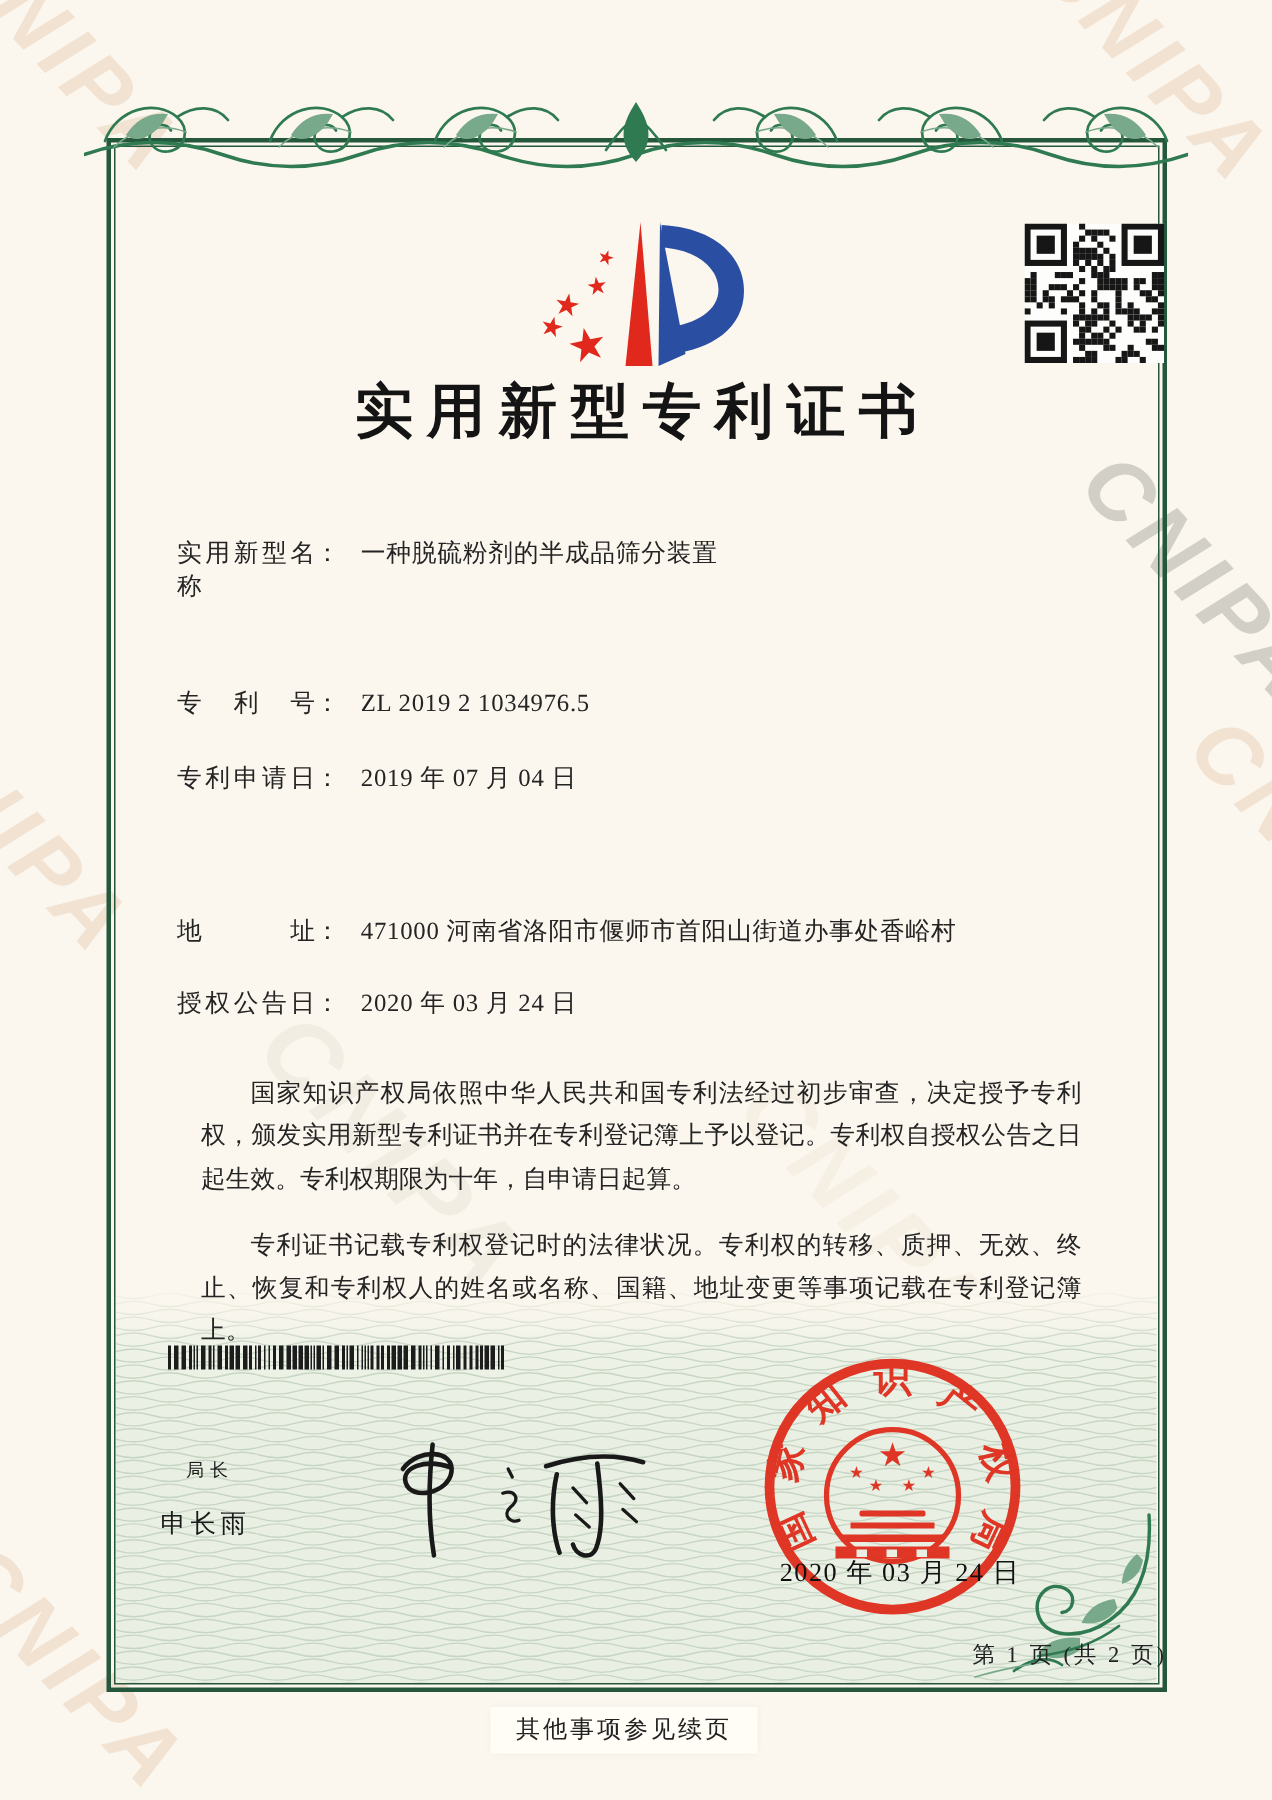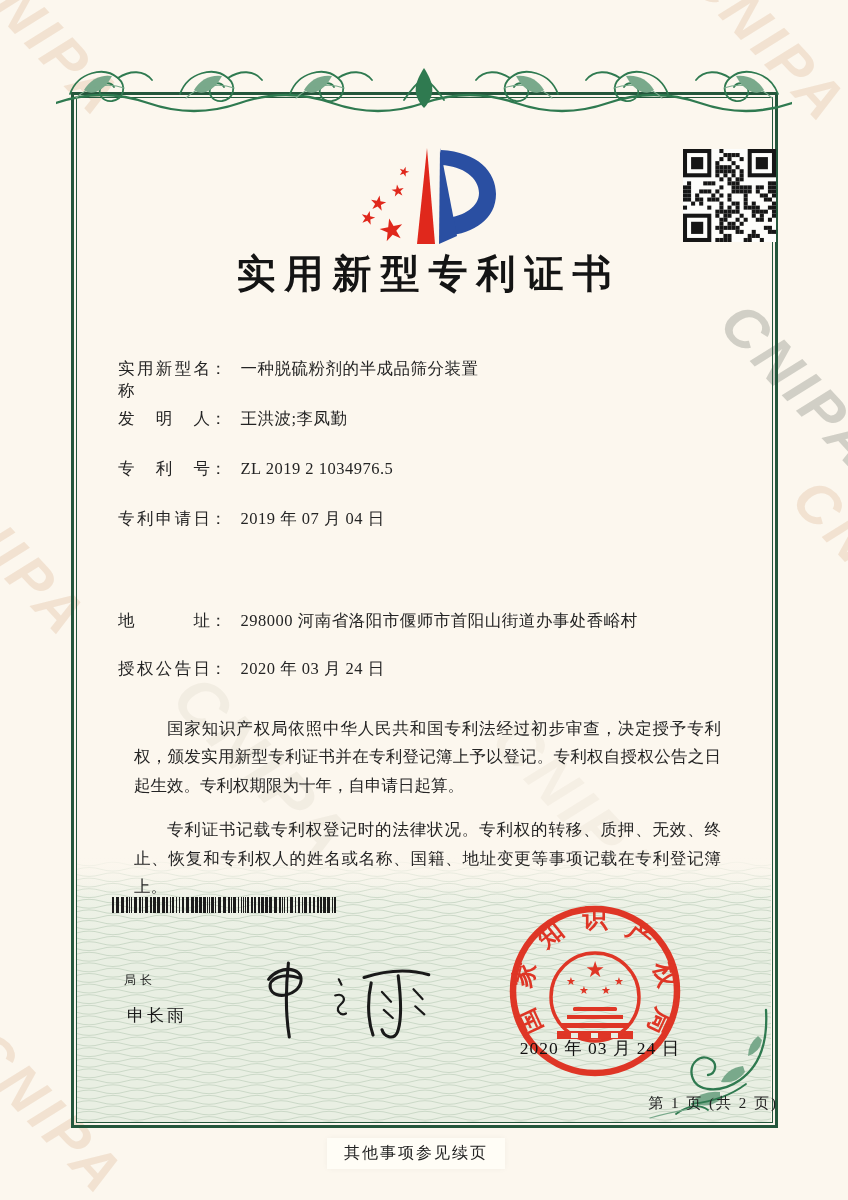--- a/index.html
+++ b/index.html
@@ -56,21 +56,21 @@
   .field-right{position:absolute;left:337px;top:0;}
 
   .paras{position:absolute;left:118px;top:699px;width:619px;font-size:16.5px;line-height:1.72;
       color:var(--ink);z-index:6;text-align:justify;}
   .paras p{margin:16px;text-indent:2em;}
 
   
   .barcode{position:absolute;left:112px;top:897px;width:230px;height:16px;font-size:0;z-index:6;}
   .bar{display:inline-block;height:100%;background:#1c1c1c;}
   .signer-title{position:absolute;left:124px;top:972px;font-size:12px;letter-spacing:4px;color:#1a1a1a;z-index:6;}
-  .signer-name{position:absolute;left:127px;top:1004px;font-size:17px;letter-spacing:3px;color:#1a1a1a;z-index:6;}
+  .signer-name{position:absolute;left:107px;top:1004px;font-size:17px;letter-spacing:3px;color:#1a1a1a;z-index:6;}
   .signature{position:absolute;left:256px;top:948px;z-index:6;}
   .sig{fill:none;stroke:#191919;stroke-width:3.4;stroke-linecap:round;stroke-linejoin:round;}
   .sig-thin{fill:none;stroke:#191919;stroke-width:2.4;stroke-linecap:round;}
 
   .seal{position:absolute;left:505px;top:901px;z-index:7;opacity:.94;}
   .seal-line{fill:none;stroke:var(--seal_red);}
   .seal-fill{fill:var(--seal_red);}
   .seal-char{fill:var(--seal_red);font-size:25px;font-weight:bold;font-family:"Liberation Serif",serif;}
   .seal-star{fill:var(--seal_red);font-family:"DejaVu Sans",sans-serif;}
   .seal-date{position:absolute;left:505px;top:1036px;width:190px;text-align:center;font-size:17.5px;
@@ -367,31 +367,28 @@
       <rect x="60.652173913043484" y="88.95652173913044" width="4.043478260869565" height="4.043478260869565" fill="#161616"></rect>
       <rect x="64.69565217391305" y="88.95652173913044" width="4.043478260869565" height="4.043478260869565" fill="#161616"></rect>
       <rect x="76.82608695652175" y="88.95652173913044" width="4.043478260869565" height="4.043478260869565" fill="#161616"></rect>
     </svg>
 
   <div class="title">实用新型专利证书</div>
 
   <div class="field" style="top:358px">
     <span class="flabel">实用新型名称</span><span class="fcolon">：</span><span class="fvalue">一种脱硫粉剂的半成品筛分装置</span>
   </div>
-  <div class="field" style="top:408px">
-    <span class="flabel">发明人</span><span class="fcolon">：</span><span class="fvalue">王洪波;李凤勤</span>
-  </div>
   <div class="field" style="top:458px">
     <span class="flabel">专利号</span><span class="fcolon">：</span><span class="fvalue">ZL 2019 2 1034976.5</span>
   </div>
   <div class="field" style="top:508px">
     <span class="flabel">专利申请日</span><span class="fcolon">：</span><span class="fvalue">2019 年 07 月 04 日</span>
   </div>
   <div class="field" style="top:610px">
-    <span class="flabel">地址</span><span class="fcolon">：</span><span class="fvalue">298000 河南省洛阳市偃师市首阳山街道办事处香峪村</span>
+    <span class="flabel">地址</span><span class="fcolon">：</span><span class="fvalue">471000 河南省洛阳市偃师市首阳山街道办事处香峪村</span>
   </div>
   <div class="field" style="top:658px">
     <span class="flabel">授权公告日</span><span class="fcolon">：</span><span class="fvalue">2020 年 03 月 24 日</span>
   </div>
 
   <div class="paras">
     <p>国家知识产权局依照中华人民共和国专利法经过初步审查，决定授予专利权，颁发实用新型专利证书并在专利登记簿上予以登记。专利权自授权公告之日起生效。专利权期限为十年，自申请日起算。</p>
     <p>专利证书记载专利权登记时的法律状况。专利权的转移、质押、无效、终止、恢复和专利权人的姓名或名称、国籍、地址变更等事项记载在专利登记簿上。</p>
   </div>
 

